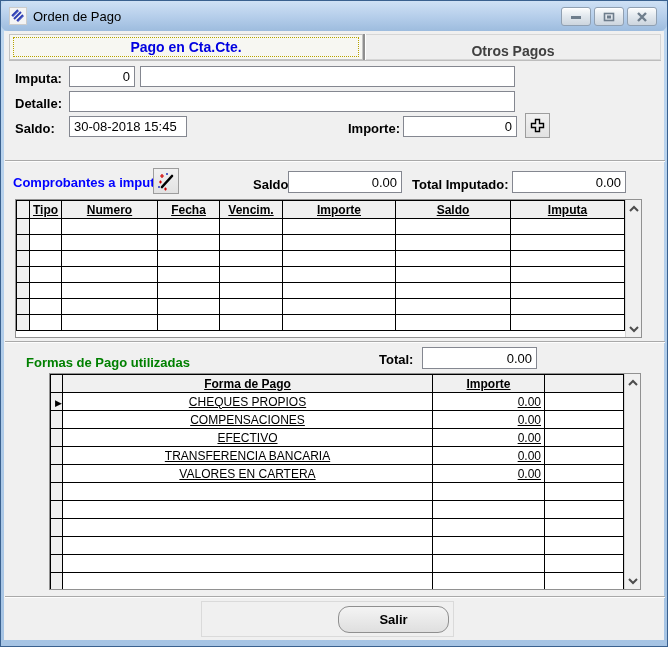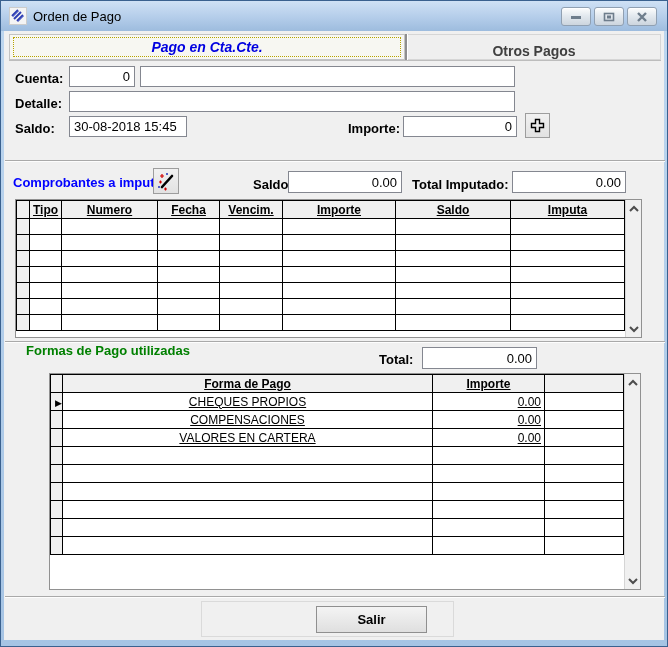--- a/index.html
+++ b/index.html
@@ -5,37 +5,37 @@
   html,body{margin:0;padding:0;background:#d8d8d8;}
   *{box-sizing:border-box;font-family:"Liberation Sans",sans-serif;}
   .window{
     position:relative;width:668px;height:647px;
     background:linear-gradient(#bed7f0,#a6c4e4);
     border:1px solid #3a618f;overflow:hidden;
   }
   
   .titlebar{position:absolute;left:0;top:0;width:100%;height:30px;
     background:linear-gradient(#cfe1f5,#b4cdea 55%,#9dbcde);
-    display:flex;align-items:center;padding-left:8px;}
+    display:flex;align-items:center;padding-left:8px;border-radius:7px;}
   .app-icon{width:18px;height:18px;margin-right:6px;display:inline-flex;}
   .title-text{font-size:13px;color:#000;}
   .winbtns{position:absolute;right:10px;top:6px;display:flex;gap:3px;}
   .winbtn{width:30px;height:19px;border:1px solid #90a0b2;border-radius:3px;
     background:linear-gradient(#fdfdfd,#e3e9ef 45%,#ccd5de);
     display:flex;align-items:center;justify-content:center;cursor:default;
     box-shadow:inset 0 1px 0 rgba(255,255,255,.9);}
   
   .client{position:absolute;left:3px;right:3px;top:30px;bottom:6px;background:#f0f0f0;}
   .abs{position:absolute;}
   
   .tabstrip{position:absolute;left:8px;top:33px;width:652px;height:27px;display:flex;
     border-bottom:1px solid #bdbdbd;}
   .tab{position:relative;height:100%;display:flex;align-items:center;justify-content:center;
     font-size:14px;font-weight:bold;cursor:default;}
-  .tab.active{width:396px;background:#f7f7f2;border:1px solid #c3c3c3;font-style:italic;}
+  .tab.active{width:354px;background:#f7f7f2;border:1px solid #c3c3c3;}
   .tab.active .focusring{position:absolute;left:3px;right:3px;top:2px;bottom:2px;
     border:1px dotted #b7a300;display:flex;align-items:center;justify-content:center;}
   .tabdivider{width:3px;height:100%;background:linear-gradient(90deg,#8f8f8f 0 2px,#ffffff 2px);}
   .tab.inactive{flex:1;background:#efefef;border:1px solid #d6d6d6;border-left:none;}
   
   .lbl{position:absolute;font-size:13px;font-weight:bold;color:#000;white-space:nowrap;}
   .field{position:absolute;border:1px solid #848790;background:#fff;font-size:13px;
     padding:0 4px;height:21px;outline:none;}
   .num{text-align:right;}
   .hsep{position:absolute;left:4px;width:660px;height:2px;
@@ -113,21 +113,21 @@
       <span class="focusring">
         <span>Pago en Cta.Cte.</span>
       </span>
     </div>
     <div class="tabdivider"></div>
     <div class="tab inactive" style="color:#404040;align-items:flex-end;">
       <span>Otros Pagos</span>
     </div>
   </div>
 
-  <span class="lbl" style="left:14px;top:70px;">Cuenta:</span>
+  <span class="lbl" style="left:14px;top:70px;">Imputa:</span>
   <input class="field num abs" style="left: 68px; top: 65px; width: 66px;" value="0">
   <input class="field abs" style="left: 139px; top: 65px; width: 375px;" value="">
 
   <span class="lbl" style="left:14px;top:95px;">Detalle:</span>
   <input class="field abs" style="left: 68px; top: 90px; width: 446px;" value="">
 
   <span class="lbl" style="left:14px;top:120px;">Saldo:</span>
   <input class="field abs" style="left: 68px; top: 115px; width: 118px;" value="30-08-2018 15:45">
 
   <span class="lbl" style="left:347px;top:120px;">Importe:</span>
@@ -264,21 +264,21 @@
       <span class="sarr">
         <svg width="12" height="8" viewBox="0 0 12 8">
             <path d="M2 2 L6 6 L10 2" fill="none" stroke="#4d4d4d" stroke-width="2"></path>
           </svg>
       </span>
     </div>
   </div>
 
   <div class="hsep" style="top:340px;"></div>
 
-  <span class="lbl" style="left:12px;top:342px;color:#008000;padding-left:13px;">Formas de Pago utilizadas</span>
+  <span class="lbl" style="left:12px;top:354px;color:#008000;padding-left:13px;">Formas de Pago utilizadas</span>
   <span class="lbl" style="left:378px;top:351px;">Total:</span>
   <input class="field num abs" style="left: 421px; top: 346px; width: 115px; height: 22px;" value="0.00">
 
   <div class="gridbox" style="left:48px;top:372px;width:592px;height:217px;">
     <table class="grid" id="grid2" style="width:573px;">
       <colgroup>
         <col style="width:12px;">
           <col style="width:370px;">
           <col style="width:112px;">
           <col style="width:79px;">
@@ -299,20 +299,32 @@
             <td></td>
           </tr>
           <tr>
             <td class="ind"></td>
             <td class="name">COMPENSACIONES</td>
             <td class="amt">0.00</td>
             <td></td>
           </tr>
           <tr>
             <td class="ind"></td>
+            <td class="name">EFECTIVO</td>
+            <td class="amt">0.00</td>
+            <td></td>
+          </tr>
+          <tr>
+            <td class="ind"></td>
+            <td class="name">TRANSFERENCIA BANCARIA</td>
+            <td class="amt">0.00</td>
+            <td></td>
+          </tr>
+          <tr>
+            <td class="ind"></td>
             <td class="name">VALORES EN CARTERA</td>
             <td class="amt">0.00</td>
             <td></td>
           </tr>
           <tr>
             <td class="ind"></td>
             <td class="name"></td>
             <td class="amt"></td>
             <td></td>
           </tr>
@@ -358,16 +370,16 @@
         <svg width="12" height="8" viewBox="0 0 12 8">
             <path d="M2 2 L6 6 L10 2" fill="none" stroke="#4d4d4d" stroke-width="2"></path>
           </svg>
       </span>
     </div>
   </div>
 
   <div class="hsep" style="top:595px;"></div>
 
   <div class="footer-panel">
-    <div class="pushbtn" style="left:114px;width:111px;">Salir</div>
+    <div class="pushbtn" style="left:136px;width:111px;border-radius:11px;">Salir</div>
   </div>
 
 </div>
 
 </body></html>

